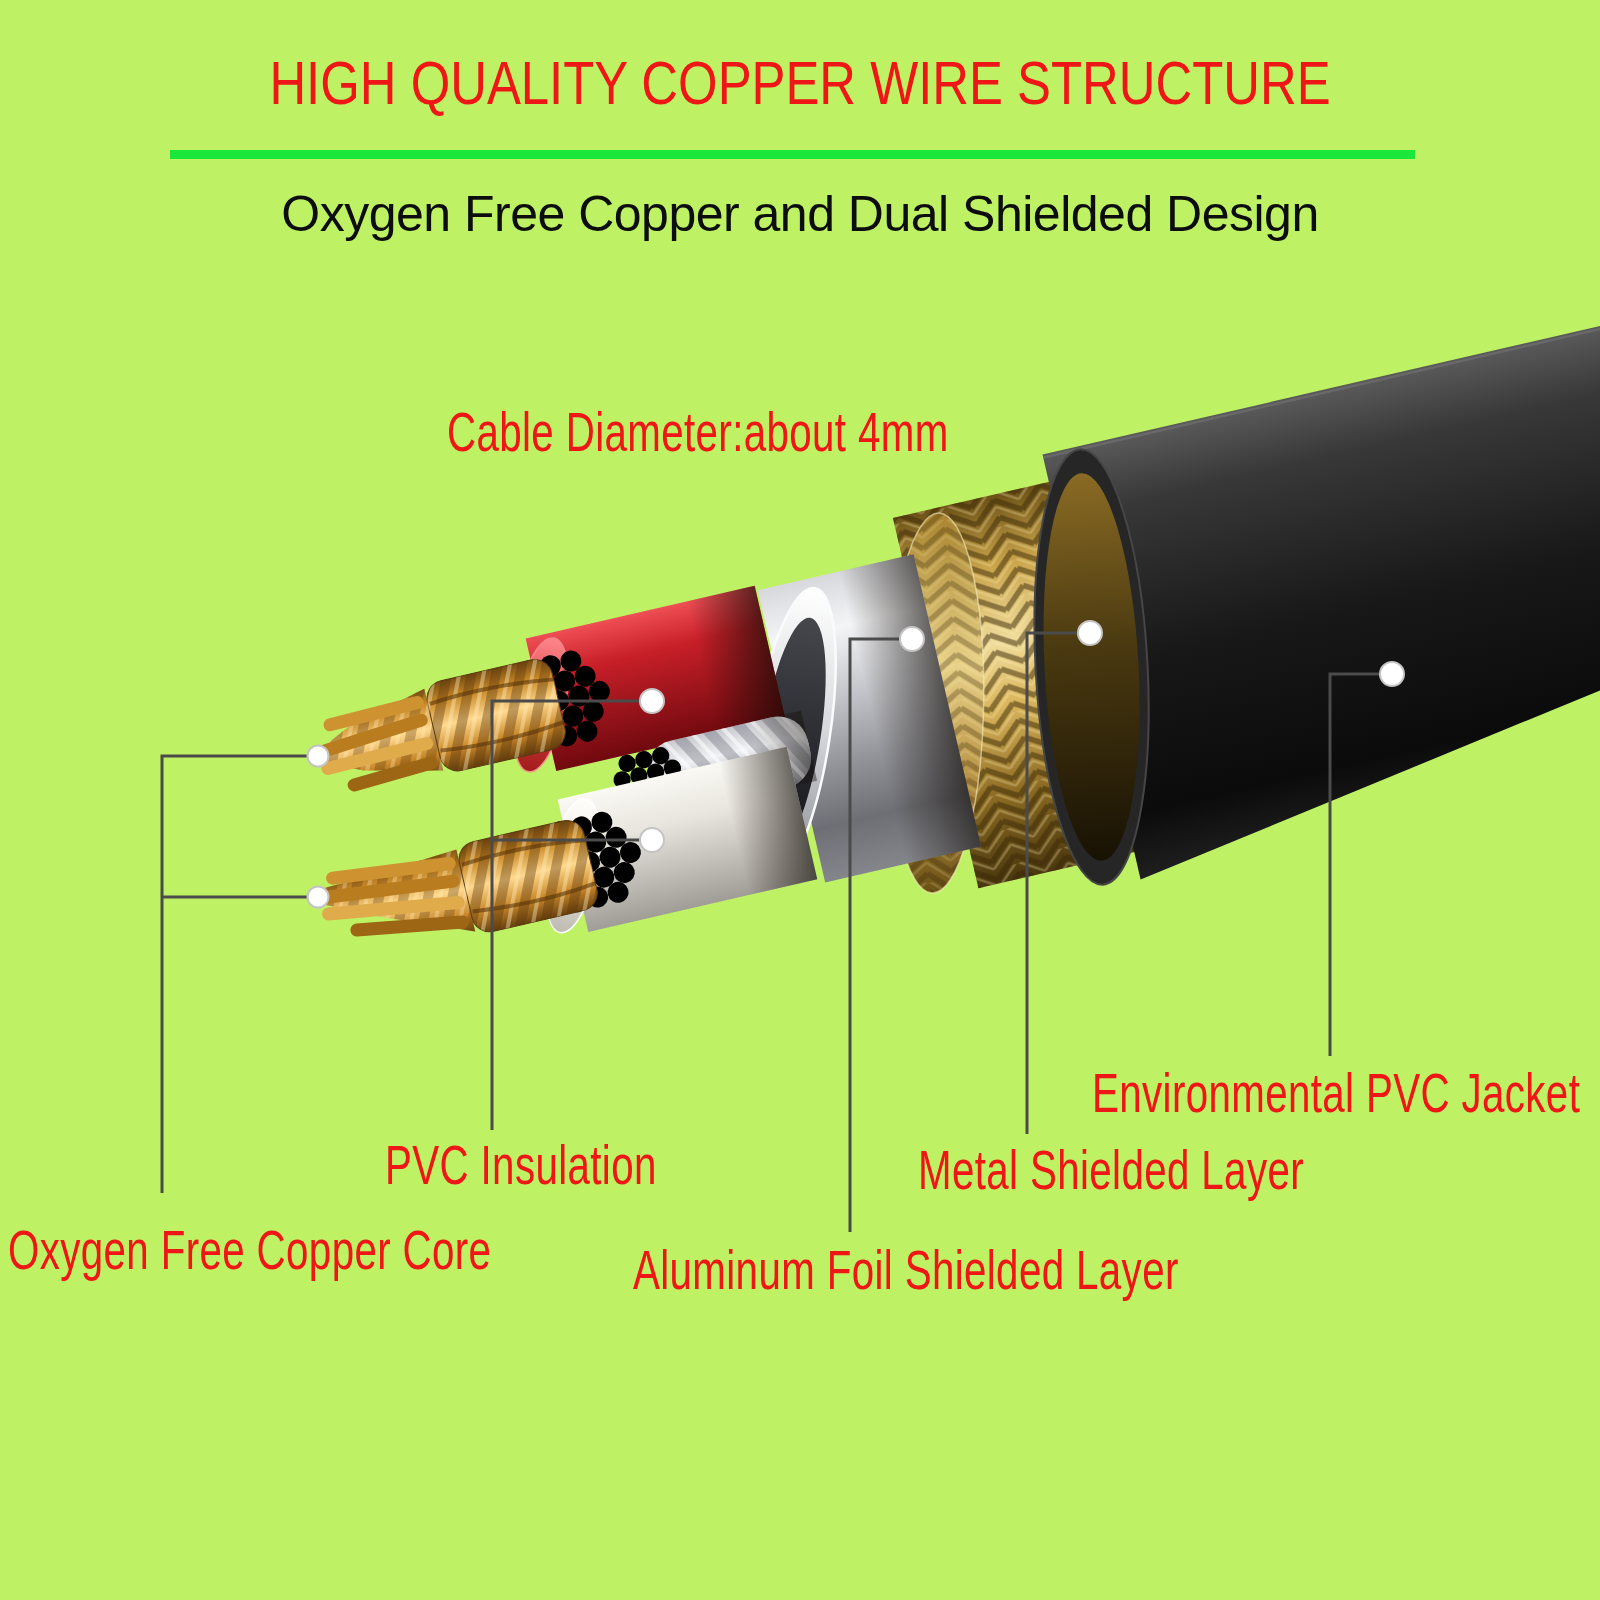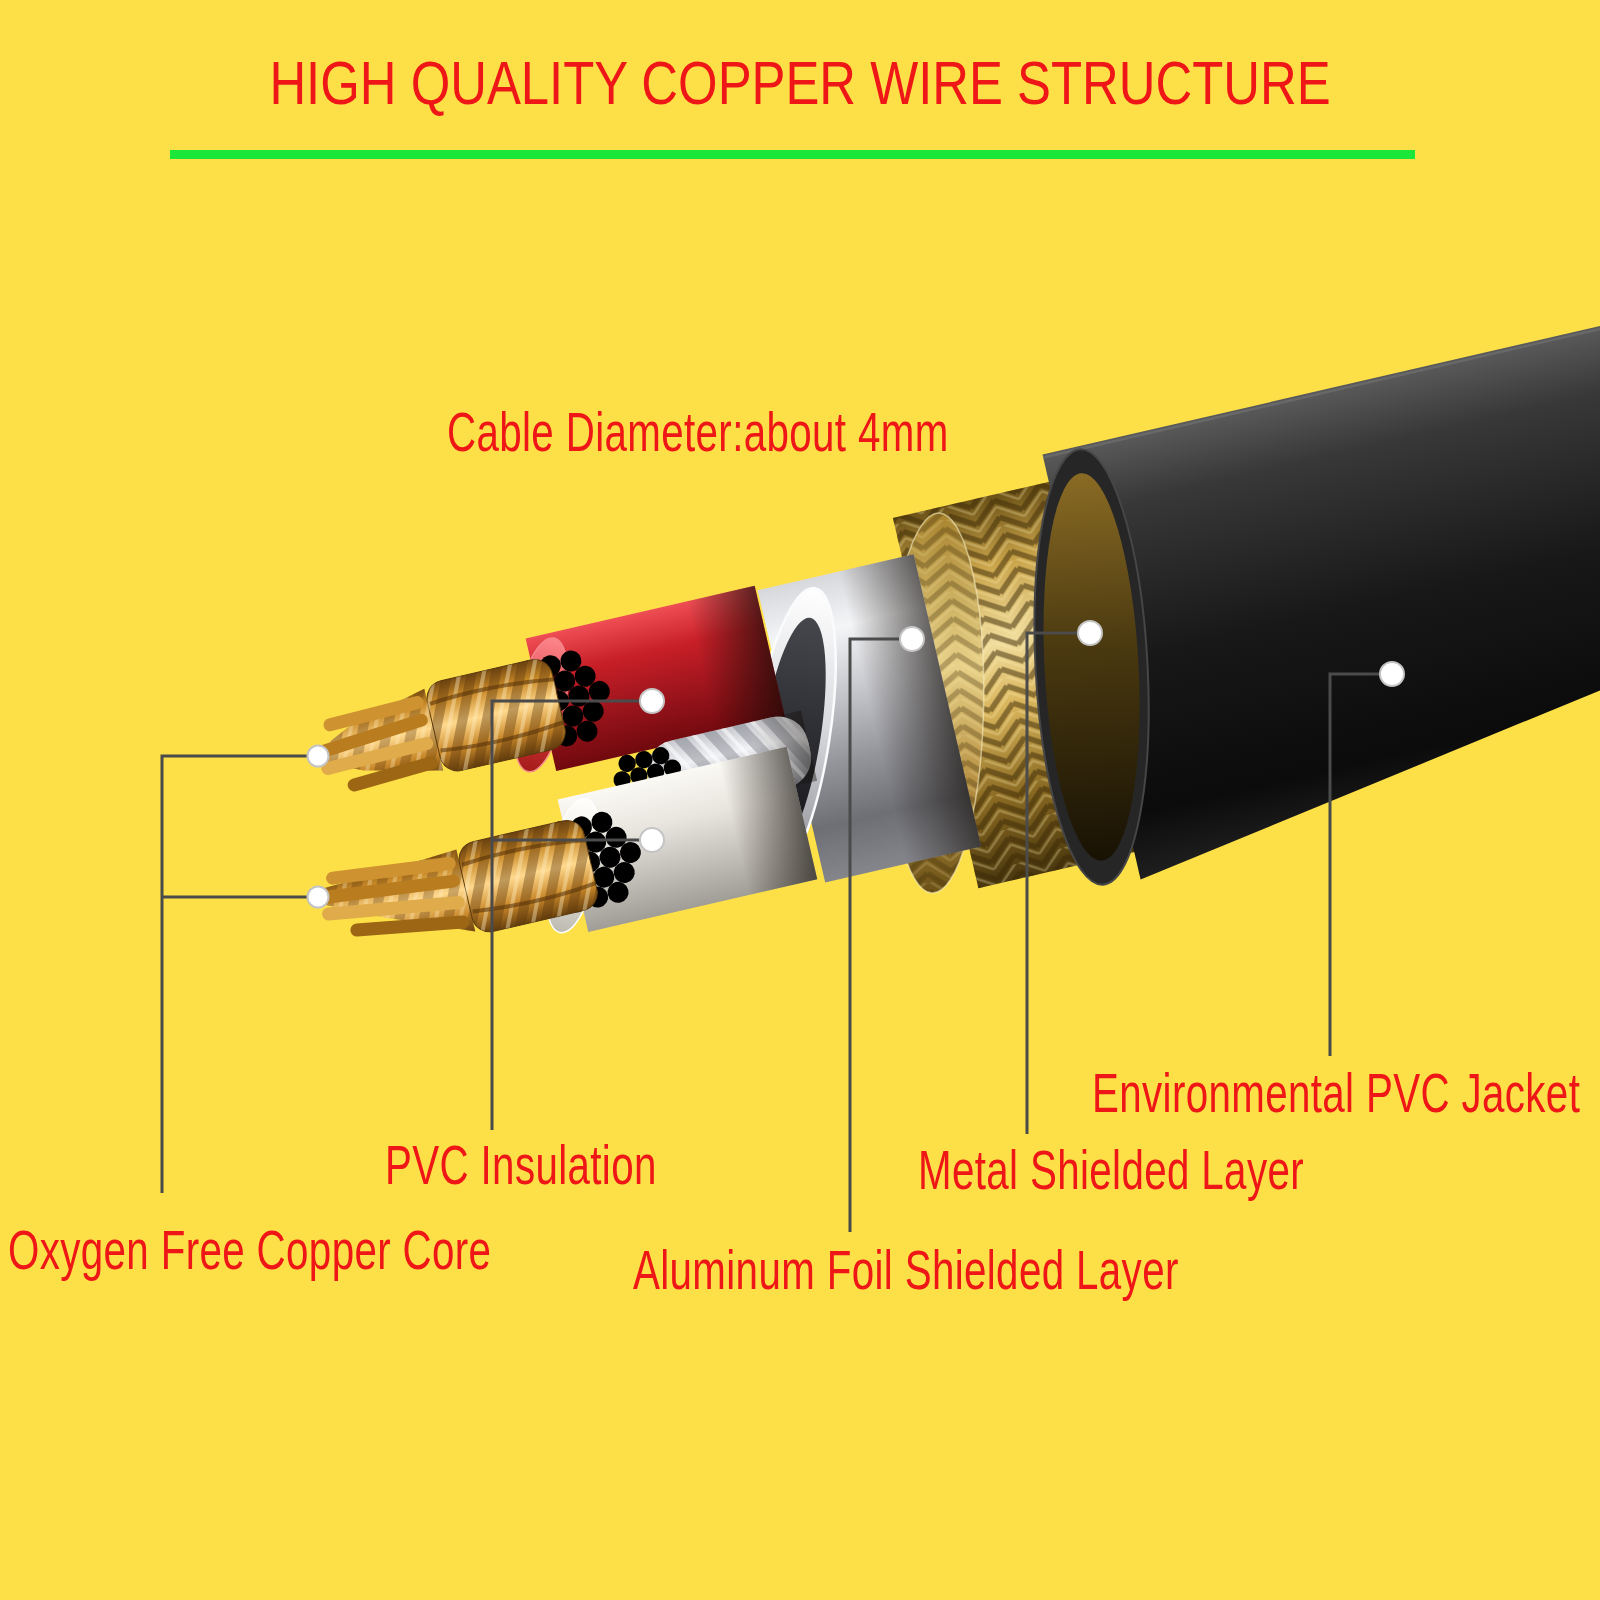--- a/index.html
+++ b/index.html
@@ -1,16 +1,16 @@
 <!DOCTYPE html>
 <html><head>
 <meta charset="utf-8">
 <style>
   html,body{margin:0;padding:0;background:#fff;}
-  .stage{position:relative;width:1600px;height:1600px;background:#fde047;overflow:hidden;
+  .stage{position:relative;width:1600px;height:1600px;background:#bef264;overflow:hidden;
          font-family:"Liberation Sans",sans-serif;}
   svg{position:absolute;left:0;top:0;}
   #cable-svg{z-index:1;}
   #leader-svg{z-index:2;}
   .txt{position:absolute;z-index:3;white-space:nowrap;}
   .page-title{left:0;top:52px;width:1600px;text-align:center;font-size:62px;color:#EE1616;
               transform:scaleX(.82);transform-origin:50% 50%;line-height:1;}
   .divider{position:absolute;z-index:3;left:170px;top:150px;width:1245px;height:9px;background:#1BE73B;}
   .sub1{left:0;top:189px;width:1600px;text-align:center;font-size:50px;color:#0d0d0d;letter-spacing:-.5px;line-height:1;}
   .sub2{left:0;top:270px;width:1600px;text-align:center;font-size:50px;color:#0d0d0d;letter-spacing:-.5px;line-height:1;}
@@ -260,20 +260,21 @@
       <circle cx="652" cy="701" r="12"></circle>
       <circle cx="652" cy="840" r="12"></circle>
       <circle cx="912" cy="639" r="12"></circle>
       <circle cx="1090" cy="633" r="12"></circle>
       <circle cx="1392" cy="674" r="12"></circle>
     </g>
   </svg>
 
   <div class="txt page-title">HIGH QUALITY COPPER WIRE STRUCTURE</div>
   <div class="divider"></div>
+  <div class="txt sub1">Oxygen Free Copper and Dual Shielded Design</div>
 
   <div class="txt label lbl-diameter">Cable Diameter:about 4mm</div>
 
   <div class="txt label lbl-copper">Oxygen Free Copper Core</div>
   <div class="txt label lbl-pvc">PVC Insulation</div>
   <div class="txt label lbl-foil">Aluminum Foil Shielded Layer</div>
   <div class="txt label lbl-metal">Metal Shielded Layer</div>
   <div class="txt label lbl-jacket">Environmental PVC Jacket</div>
 </div>
 

